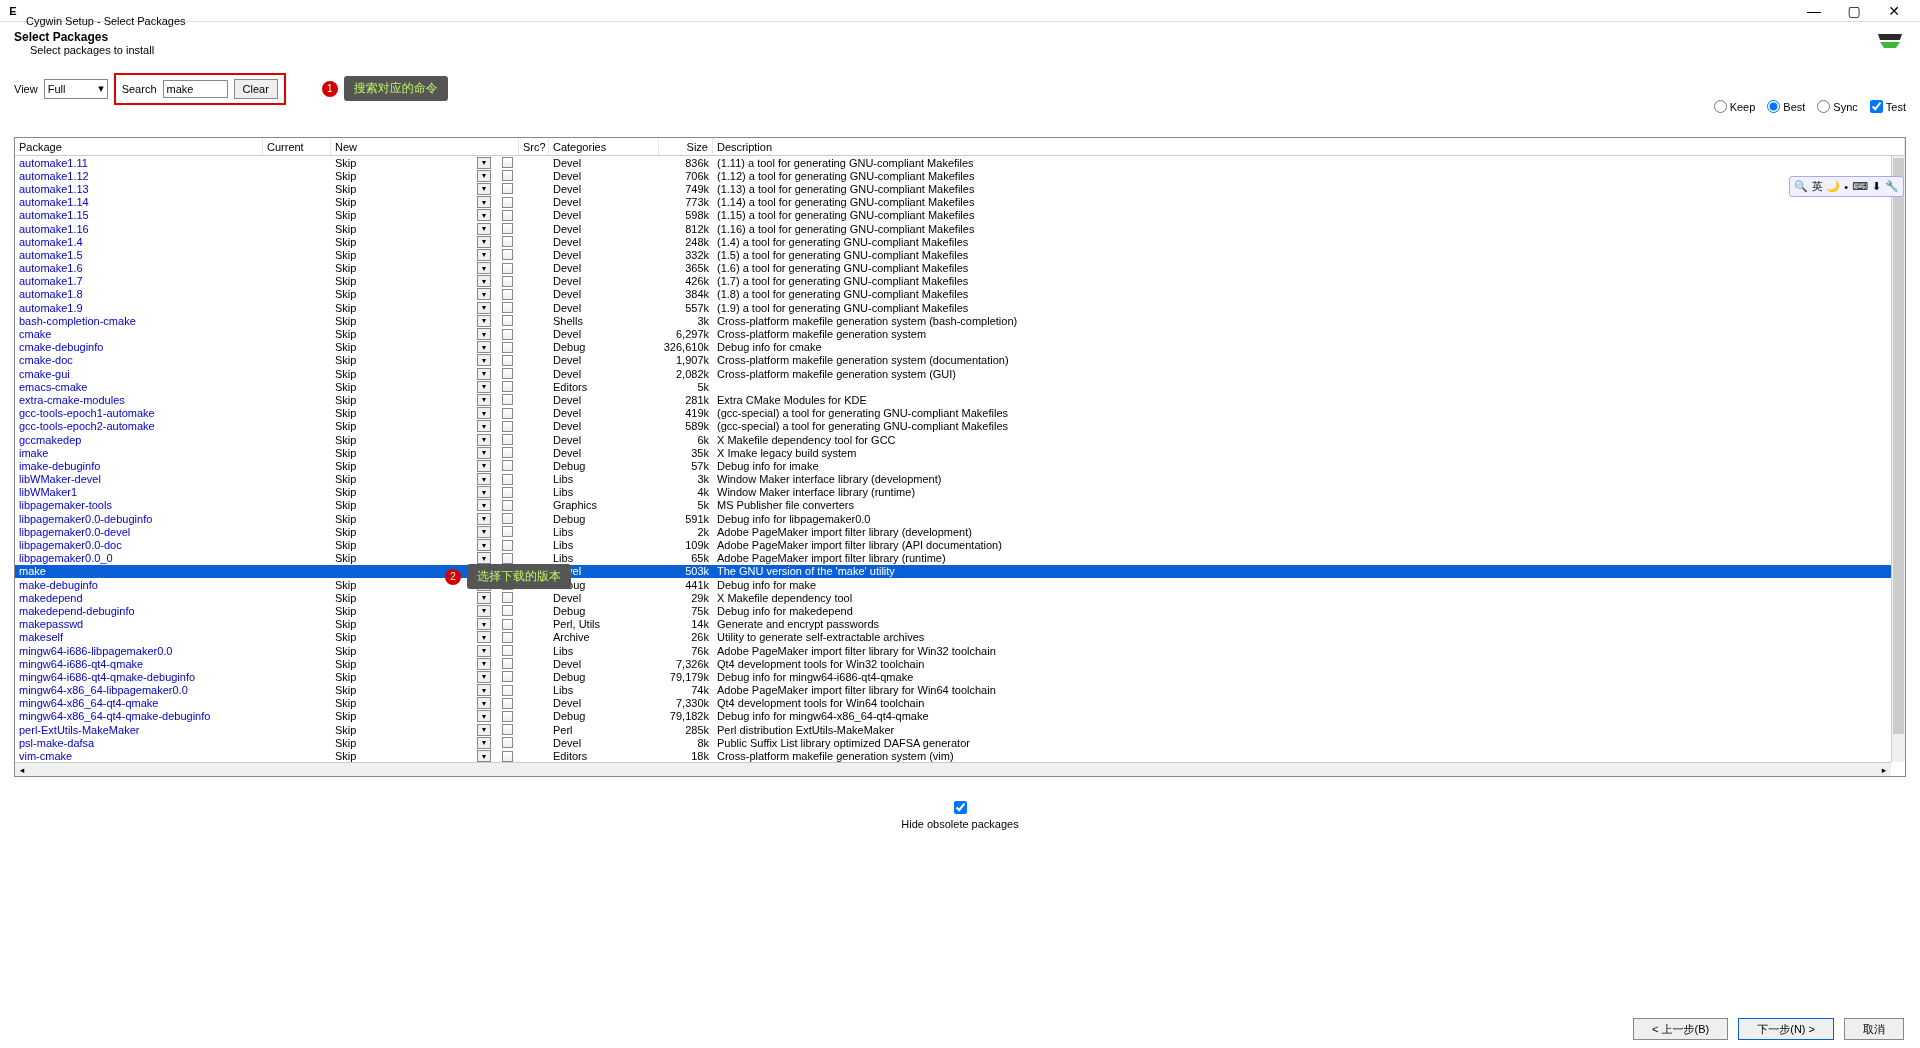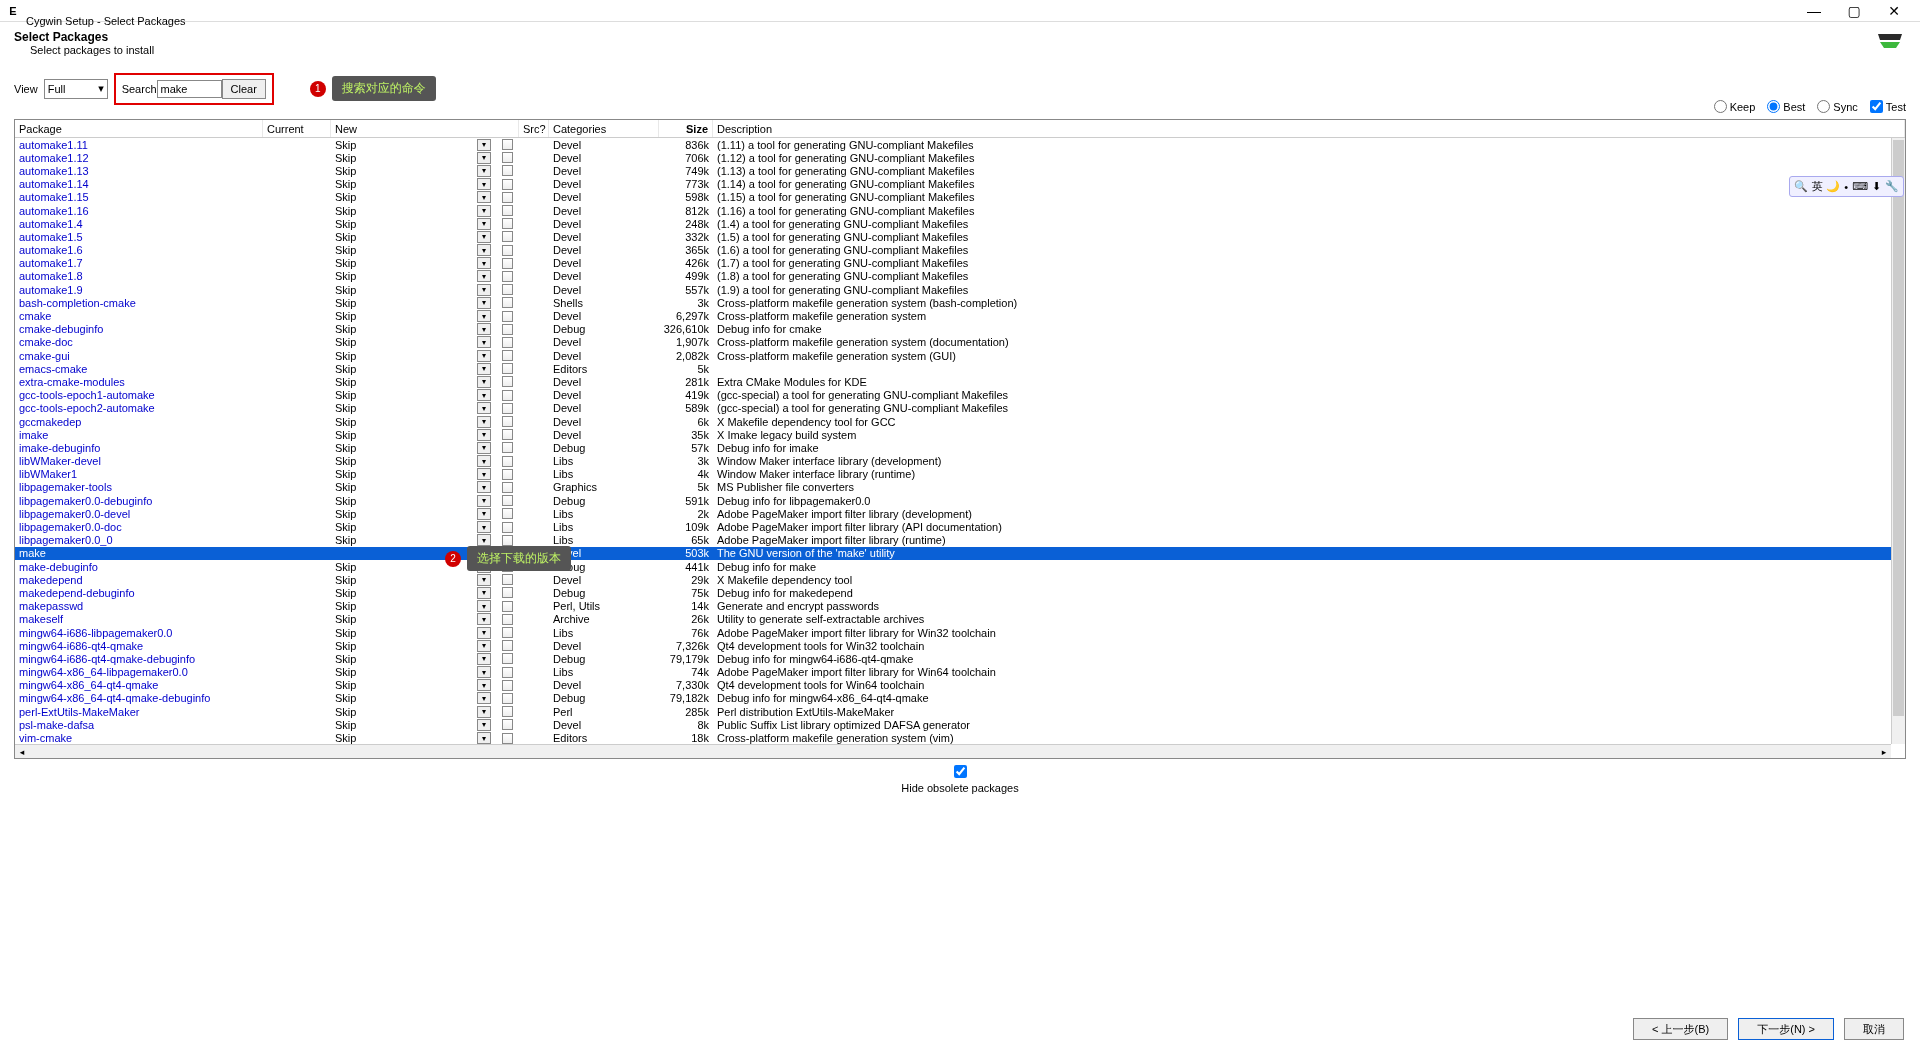--- a/index.html
+++ b/index.html
@@ -13,41 +13,41 @@
 .heading { padding: 8px 14px 4px 14px; }
 .heading h1 { font-size: 12px; font-weight: bold; }
 .heading .sub { padding-left: 16px; color: #000; }
 
 .logo { position: absolute; right: 16px; top: 30px; width: 28px; height: 22px; }
 .logo svg { width: 100%; height: 100%; }
 
 .toolbar { display: flex; align-items: center; padding: 4px 14px 6px 14px; gap: 6px; }
 .toolbar label { }
 .viewsel { border: 1px solid #888; height: 20px; width: 64px; padding: 1px 3px; display: flex; align-items: center; justify-content: space-between; background: #fff; }
-.searchbox { display: flex; align-items: center; border: 2px solid #e00000; padding: 4px 6px; }
+.searchbox { display: flex; align-items: center; border: 2px solid #e00000; padding: 4px 6px; gap: 6px; }
 .searchbox input { border: 1px solid #888; height: 18px; width: 65px; padding: 1px 3px; }
 .searchbox button { border: 1px solid #888; background: #efefef; height: 20px; padding: 0 8px; }
 
 .radios { margin-left: auto; display: flex; gap: 12px; align-items: center; margin-top: 36px; }
 .radios label { display: flex; align-items: center; gap: 3px; }
 .radios input { margin: 0; }
 
 .annotation { display: inline-flex; align-items: center; gap: 6px; margin-left: 30px; }
 .badge { width: 16px; height: 16px; border-radius: 50%; background: #d00000; color: #fff; display: inline-flex; align-items: center; justify-content: center; font-size: 10px; }
 .callout { background: #555; color: #bef264; padding: 4px 10px; border-radius: 3px; font-size: 12px; }
 
-.tablewrap { border: 1px solid #888; margin: 0 14px; position: relative; height: 640px; background: #fff; }
+.tablewrap { border: 1px solid #888; margin: 18px 14px; position: relative; height: 640px; background: #fff; }
 .theadrow { display: flex; background: #fff; border-bottom: 1px solid #ccc; height: 18px; align-items: center; }
 .theadrow .th { padding: 1px 4px; border-right: 1px solid #e8e8e8; height: 100%; display: flex; align-items: center; }
 .th-package { width: 248px; }
 .th-current { width: 68px; }
 .th-new { width: 188px; }
 .th-src { width: 30px; }
 .th-cat { width: 110px; }
-.th-size { width: 54px; text-align: right; justify-content: flex-end; font-weight: bold; }
+.th-size { width: 54px; text-align: right; justify-content: flex-end; }
 .th-desc { flex: 1; }
 
 .rows { overflow: hidden; }
 .row { display: flex; height: 13.2px; align-items: center; }
 .row .cell { padding: 0 4px; white-space: nowrap; overflow: hidden; }
 .c-package { width: 248px; color: #0000cc; }
 .c-current { width: 68px; }
 .c-new { width: 164px; display: flex; align-items: center; justify-content: flex-end; }
 .c-new .newtxt { flex: 1; }
 .c-new .dd { width: 14px; height: 12px; border: 1px solid #888; display: inline-flex; align-items: center; justify-content: center; font-size: 8px; background: #efefef; }
@@ -306,21 +306,21 @@
   <div class="cell c-current"></div>
   <div class="cell c-new">
           <span class="newtxt">Skip</span>
           <span class="dd">▾</span>
         </div>
     <div class="cell c-srccb">
           <div class="cb"></div>
         </div>
   <div class="cell c-src"></div>
   <div class="cell c-cat">Devel</div>
-  <div class="cell c-size">499k</div>
+  <div class="cell c-size">384k</div>
   <div class="cell c-desc">(1.8) a tool for generating GNU-compliant Makefiles</div>
       </div>
       <div class="row">
         <div class="cell c-package">automake1.9</div>
   <div class="cell c-current"></div>
   <div class="cell c-new">
           <span class="newtxt">Skip</span>
           <span class="dd">▾</span>
         </div>
     <div class="cell c-srccb">

